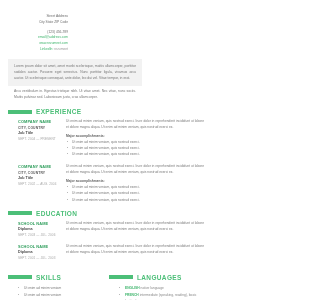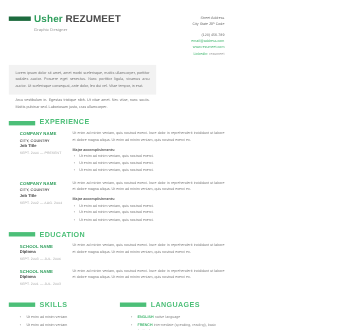--- a/index.html
+++ b/index.html
@@ -69,29 +69,20 @@
   ul.langs li { font-size:3.3px; line-height:1.85; color:#8a8a8a; position:relative; padding-left:6px; margin-bottom:1px; }
   ul.langs li:before { content:"\2022"; position:absolute; left:0; color:#9a9a9a; }
   ul.langs .lang { font-weight:bold; color:#3fb56d; }
 </style>
 </head>
 <body>
 
 <div class="page">
 
   <div class="header">
-    <div class="name-block">
-      <div class="name-row">
-        <span class="name-bar"></span>
-        <div class="name">
-          <span class="first">Usher </span><span class="last">REZUMEET</span>
-        </div>
-      </div>
-      <div class="job-sub">Graphic Designer</div>
-    </div>
 
     <div class="contact">
       <div class="addr">Street Address</div>
       <div class="addr">City State ZIP Code</div>
       <div class="phone">(123) 456-789</div>
       <div class="link">email@address.com</div>
       <div class="link">www.rezumeet.com</div>
       <div class="social">
         <span class="tag">LinkedIn:</span>
         <span class="handle">rezumeet</span>

